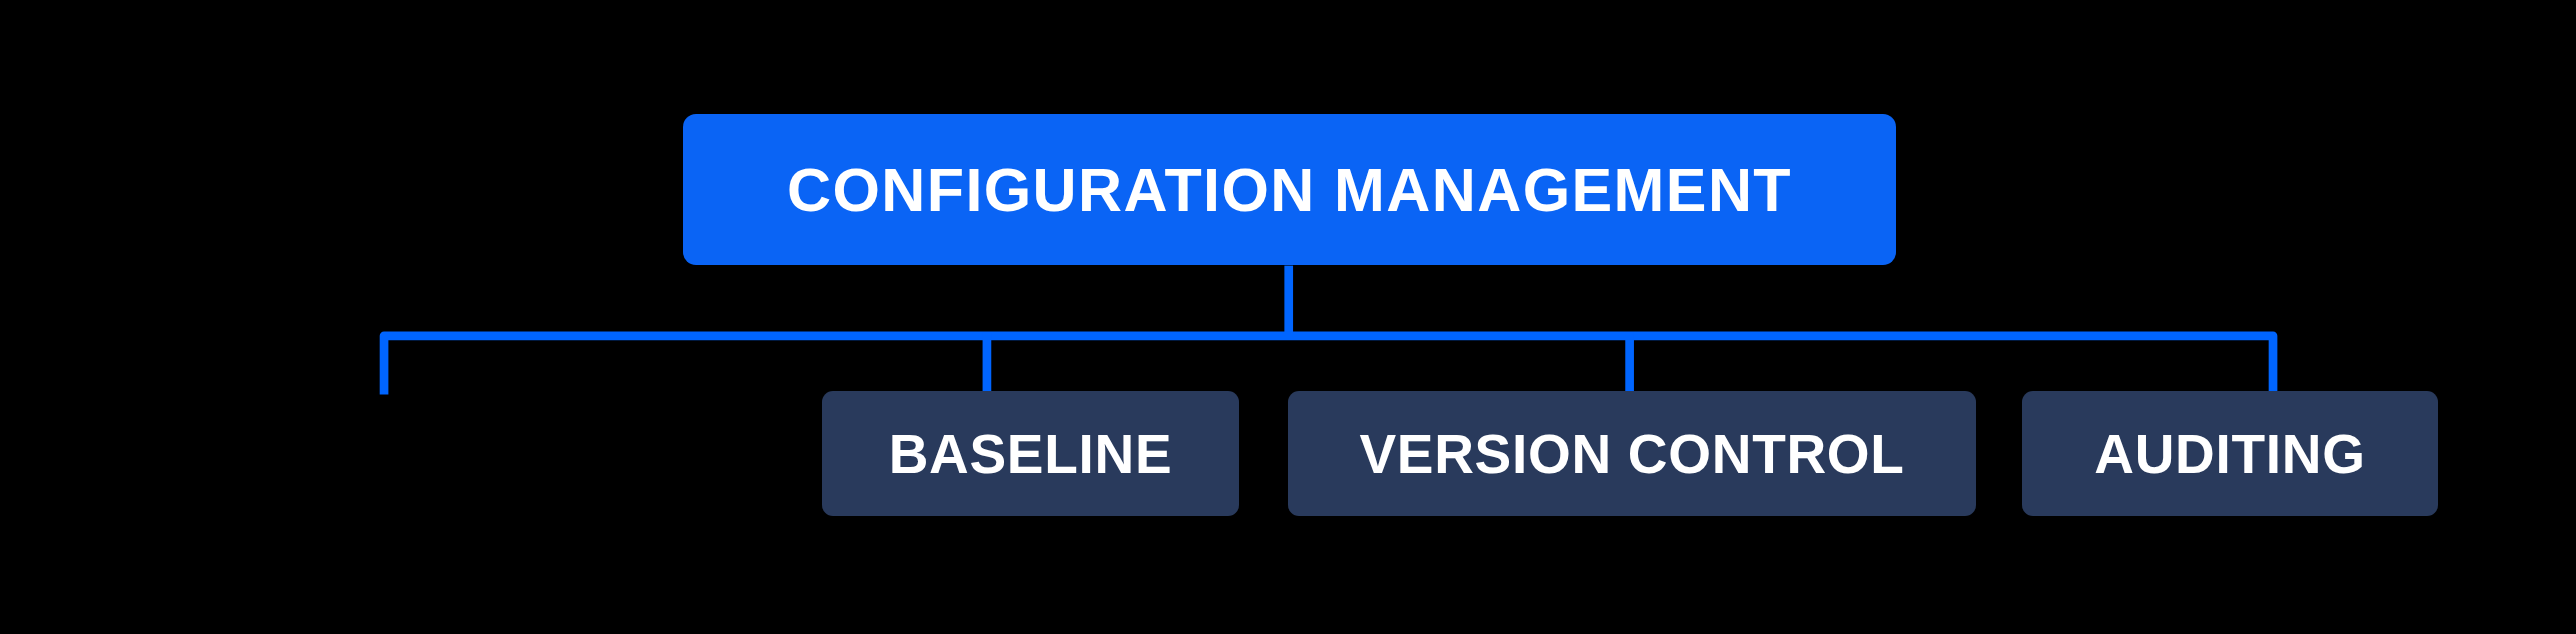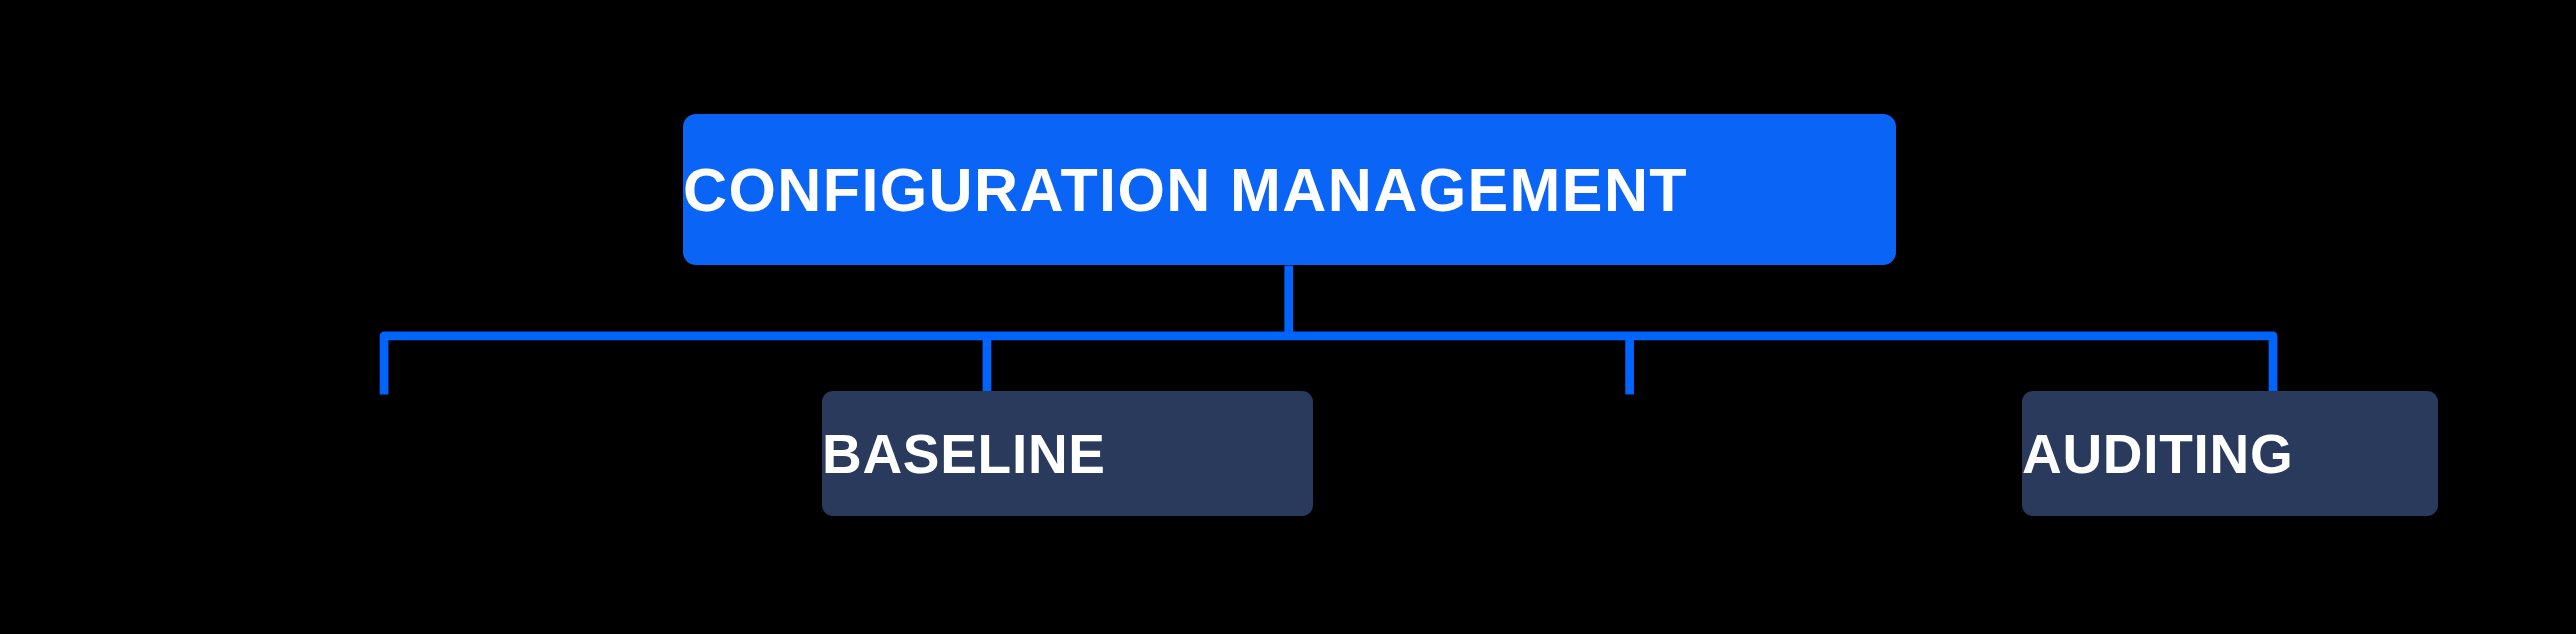--- a/index.html
+++ b/index.html
@@ -26,20 +26,21 @@
     fill: none;
     stroke: var(--connector, #0065FF);
     stroke-width: 12;
     stroke-linejoin: round;
     stroke-linecap: butt;
   }
   .node {
     position: absolute;
     display: flex;
     align-items: center;
+    justify-content: center;
     color: var(--text, #FFFFFF);
     text-align: center;
     white-space: nowrap;
   }
   .node-root {
     left: 683px;
     top: 114px;
     width: 1213px;
     height: 151px;
     background: var(--root-fill, #0A64F5);
@@ -51,21 +52,21 @@
   .node-child {
     top: 391px;
     height: 125px;
     background: var(--child-fill, #293A5C);
     border-radius: 11px;
     font-size: 55px;
     font-weight: 700;
     letter-spacing: 0.7px;
   }
   .node-child-0 { left: 115px;  width: 628px; }
-  .node-child-1 { left: 822px; width: 491px; }
+  .node-child-1 { left: 822px; width: 417px; }
   .node-child-2 { left: 1288px; width: 688px; }
   .node-child-3 { left: 2022px; width: 416px; }
 </style>
 </head>
 <body>
 
 <div class="canvas">
 
   <svg class="connector-svg" viewBox="0 0 3558 876" xmlns="http://www.w3.org/2000/svg">
     <path class="connector-path" d="M 1780 367 L 1780 468"></path>
@@ -76,19 +77,22 @@
 
   <div class="node node-root">
     <span>CONFIGURATION MANAGEMENT</span>
   </div>
 
 
   <div class="node node-child node-child-1">
     <span>BASELINE</span>
   </div>
 
+  <div class="node node-child node-child-2">
+    <span>VERSION CONTROL</span>
+  </div>
 
   <div class="node node-child node-child-3">
     <span>AUDITING</span>
   </div>
 
 </div>
 
 
 </body></html>

